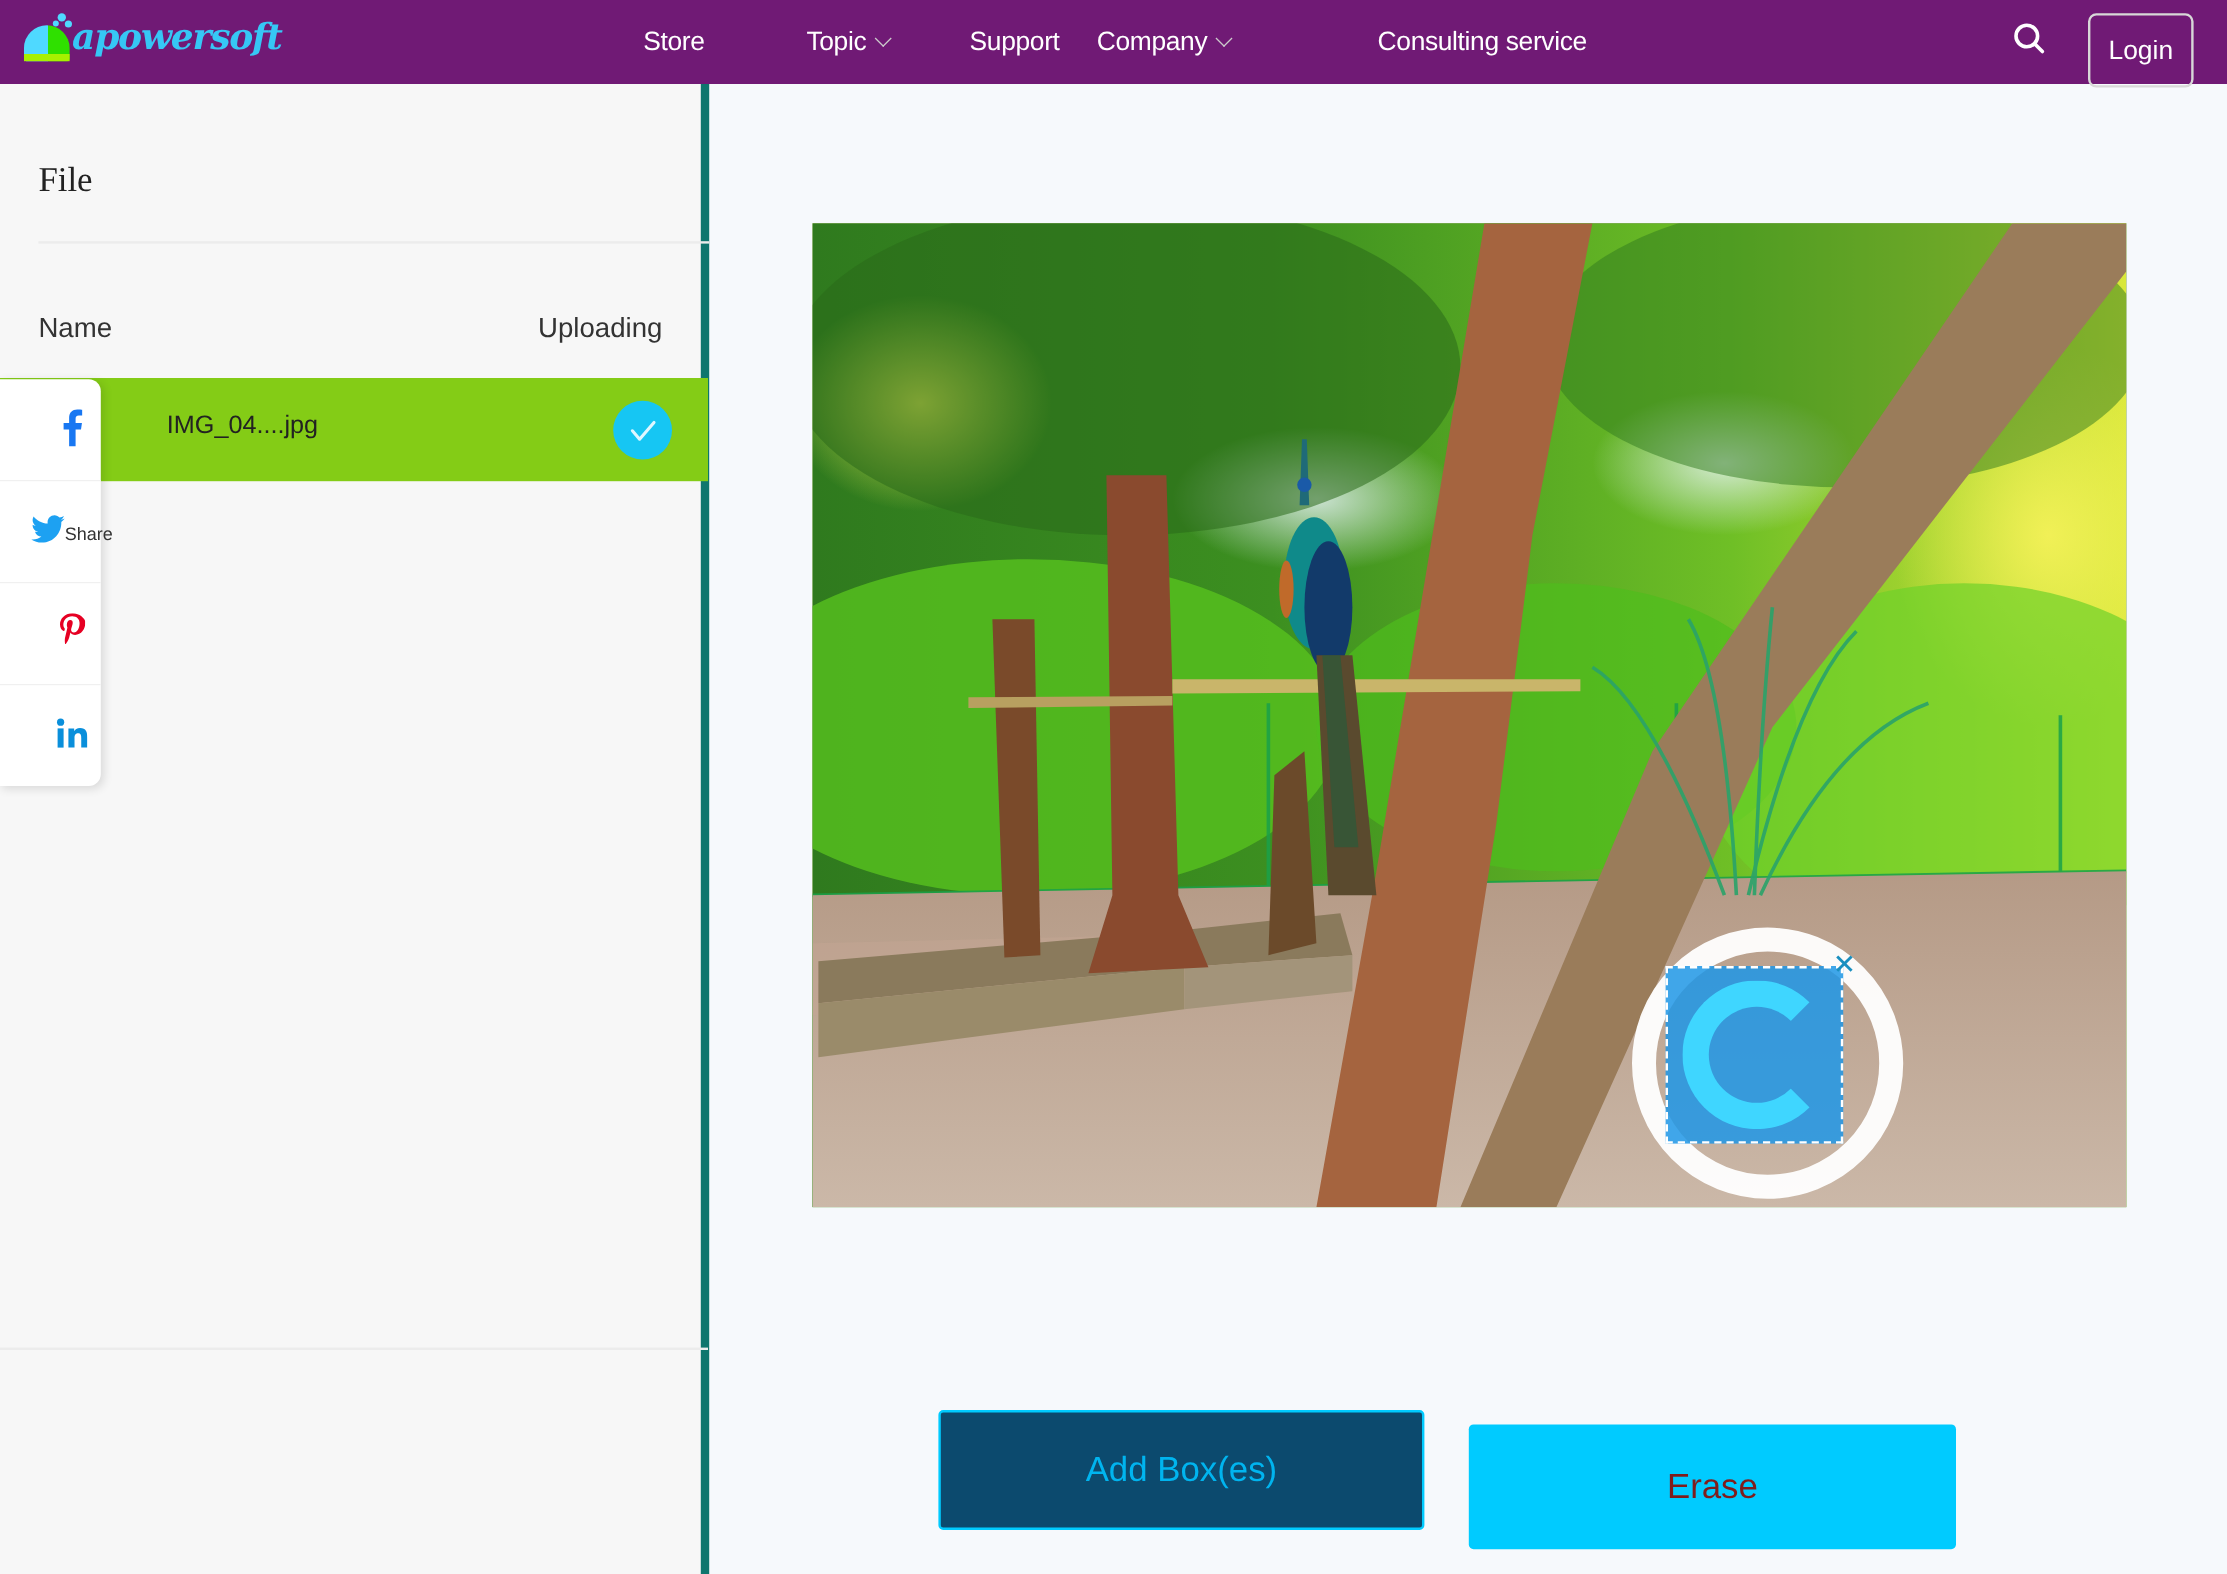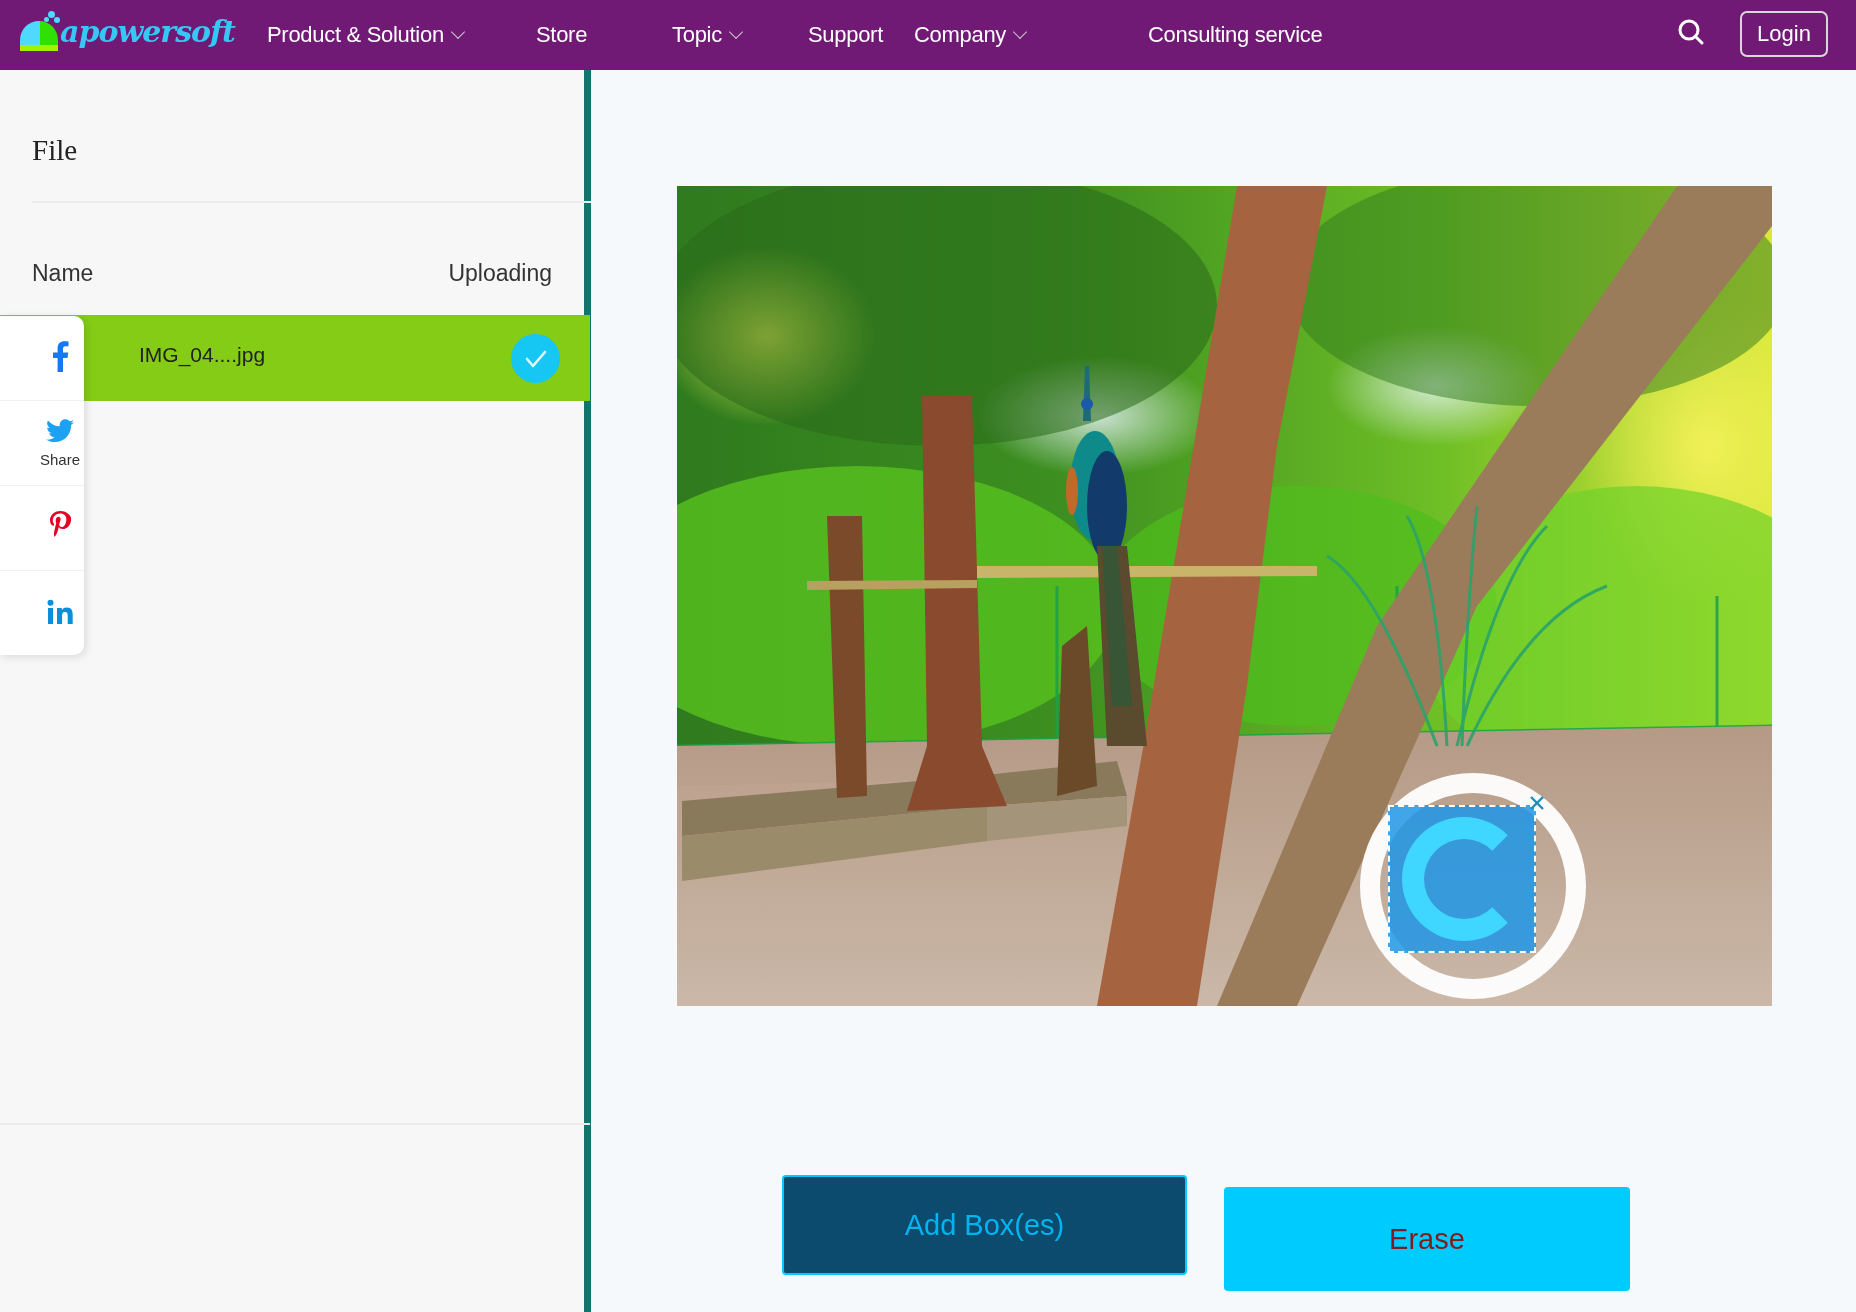--- a/index.html
+++ b/index.html
@@ -13,37 +13,37 @@
   .logo-mark .base { position: absolute; left: 2px; top: 34px; width: 38px; height: 6px; background: #a8f000; }
   .logo-mark .dot1, .logo-mark .dot2, .logo-mark .dot3 { position: absolute; border-radius: 50%; background: #4fd9ff; }
   .logo-mark .dot1 { left: 30px; top: 0; width: 7px; height: 7px; }
   .logo-mark .dot2 { left: 36px; top: 6px; width: 6px; height: 6px; }
   .logo-mark .dot3 { left: 26px; top: 6px; width: 5px; height: 5px; }
   .logo-text { font-family: "DejaVu Serif", serif; font-style: italic; font-weight: bold; font-size: 30px; color: #36c7f5; letter-spacing: -1px; margin-left: 0; }
 
   .nav-item { position: absolute; top: 0; height: 70px; display: flex; align-items: center; color: #ffffff; font-size: 22px; letter-spacing: -0.3px; cursor: pointer; }
   .nav-item .chev { display: inline-block; width: 10px; height: 10px; border-right: 1.6px solid #ccc; border-bottom: 1.6px solid #ccc; transform: rotate(45deg); margin-left: 9px; margin-top: -6px; }
   .search-btn { position: absolute; left: 1676px; top: 18px; width: 30px; height: 30px; cursor: pointer; }
-  .login-btn { position: absolute; left: 1740px; top: 11px; width: 88px; height: 46px; border: 2px solid #d8d8d8; border-radius: 7px; color: #fff; font-size: 22px; display: flex; align-items: center; justify-content: center; cursor: pointer; }
+  .login-btn { position: absolute; left: 1740px; top: 11px; width: 88px; height: 62px; border: 2px solid #d8d8d8; border-radius: 7px; color: #fff; font-size: 22px; display: flex; align-items: center; justify-content: center; cursor: pointer; }
 
   
   .left-panel { position: absolute; left: 0; top: 70px; width: 591px; height: 1242px; background: #f7f7f7; border-right: 7px solid #0f766e; padding-left: 31px; }
   .file-title { position: absolute; left: 32px; top: 64px; font-family: "Liberation Serif", serif; font-size: 29px; color: #222; }
   .divider-top { position: absolute; left: 32px; top: 131px; width: 559px; height: 2px; background: #ececec; }
   .col-name { position: absolute; left: 32px; top: 190px; font-size: 23px; color: #333; }
   .col-upload { position: absolute; right: 32px; top: 190px; font-size: 23px; color: #333; }
   .file-row { position: absolute; left: 0; top: 245px; width: 590px; height: 86px; background: #84cc16; }
   .file-name { position: absolute; left: 139px; top: 28px; font-size: 21px; color: #222; }
   .check-badge { position: absolute; left: 511px; top: 19px; width: 49px; height: 49px; border-radius: 50%; background: #16c6f3; display: flex; align-items: center; justify-content: center; }
   .divider-bottom { position: absolute; left: 0; top: 1053px; width: 590px; height: 2px; background: #ececec; }
   .add-files-btn { position: absolute; left: 84px; top: 1107px; width: 411px; height: 101px; background: #00cbff; border-radius: 5px; color: #e9fbff; font-size: 29px; display: flex; align-items: center; justify-content: center; cursor: pointer; box-shadow: 0 1px 4px rgba(0,160,220,0.25); }
 
   
   .share-bar { position: absolute; left: 0; top: 316px; width: 84px; height: 339px; background: #fff; border-radius: 0 10px 10px 0; box-shadow: 2px 2px 8px rgba(0,0,0,0.12); }
-  .share-item { position: absolute; left: 0; width: 84px; height: 85px; display: flex; flex-direction: column; align-items: center; justify-content: center; border-bottom: 1px solid #f0f0f0; cursor: pointer; padding-left: 36px; }
+  .share-item { position: absolute; left: 0; width: 84px; height: 85px; display: flex; flex-direction: row; align-items: center; justify-content: center; border-bottom: 1px solid #f0f0f0; cursor: pointer; padding-left: 36px; }
   .share-item:last-child { border-bottom: none; }
   .share-label { font-size: 15px; color: #333; margin-top: 4px; }
 
   
   .photo { position: absolute; left: 677px; top: 186px; width: 1095px; height: 820px; overflow: hidden; background: #6b9a3a; }
   .watermark-ring { position: absolute; left: 1360px; top: 773px; width: 226px; height: 226px; border-radius: 50%; border: 20px solid rgba(255,255,255,0.95); }
   .select-box { position: absolute; left: 1388px; top: 805px; width: 148px; height: 148px; background: rgba(30,150,230,0.85); border: 2px dashed #ffffff; cursor: move; }
   .select-box .c { position: absolute; left: 12px; top: 10px; width: 124px; height: 124px; border-radius: 50%; border: 22px solid #3fd6ff; border-right-color: transparent; }
   .box-close { position: absolute; left: 1527px; top: 793px; width: 20px; height: 20px; cursor: pointer; }
   .add-box-btn { position: absolute; left: 782px; top: 1175px; width: 405px; height: 100px; border: 2px solid #00cbff; border-radius: 4px; background: #0c4a6e; color: #00b4ef; font-size: 29px; display: flex; align-items: center; justify-content: center; cursor: pointer; }
@@ -57,24 +57,20 @@
     <div class="logo-mark">
       <div class="dome"></div>
         <div class="base"></div>
       <div class="dot1"></div>
         <div class="dot2"></div>
         <div class="dot3"></div>
     </div>
     <span class="logo-text">apowersoft</span>
   </div>
 
-  <div class="nav-item" style="left:267px">
-    <span>Product &amp; Solution</span>
-    <span class="chev"></span>
-  </div>
   <div class="nav-item" style="left:536px">
     <span>Store</span>
   </div>
   <div class="nav-item" style="left:672px">
     <span>Topic</span>
     <span class="chev"></span>
   </div>
   <div class="nav-item" style="left:808px">
     <span>Support</span>
   </div>

